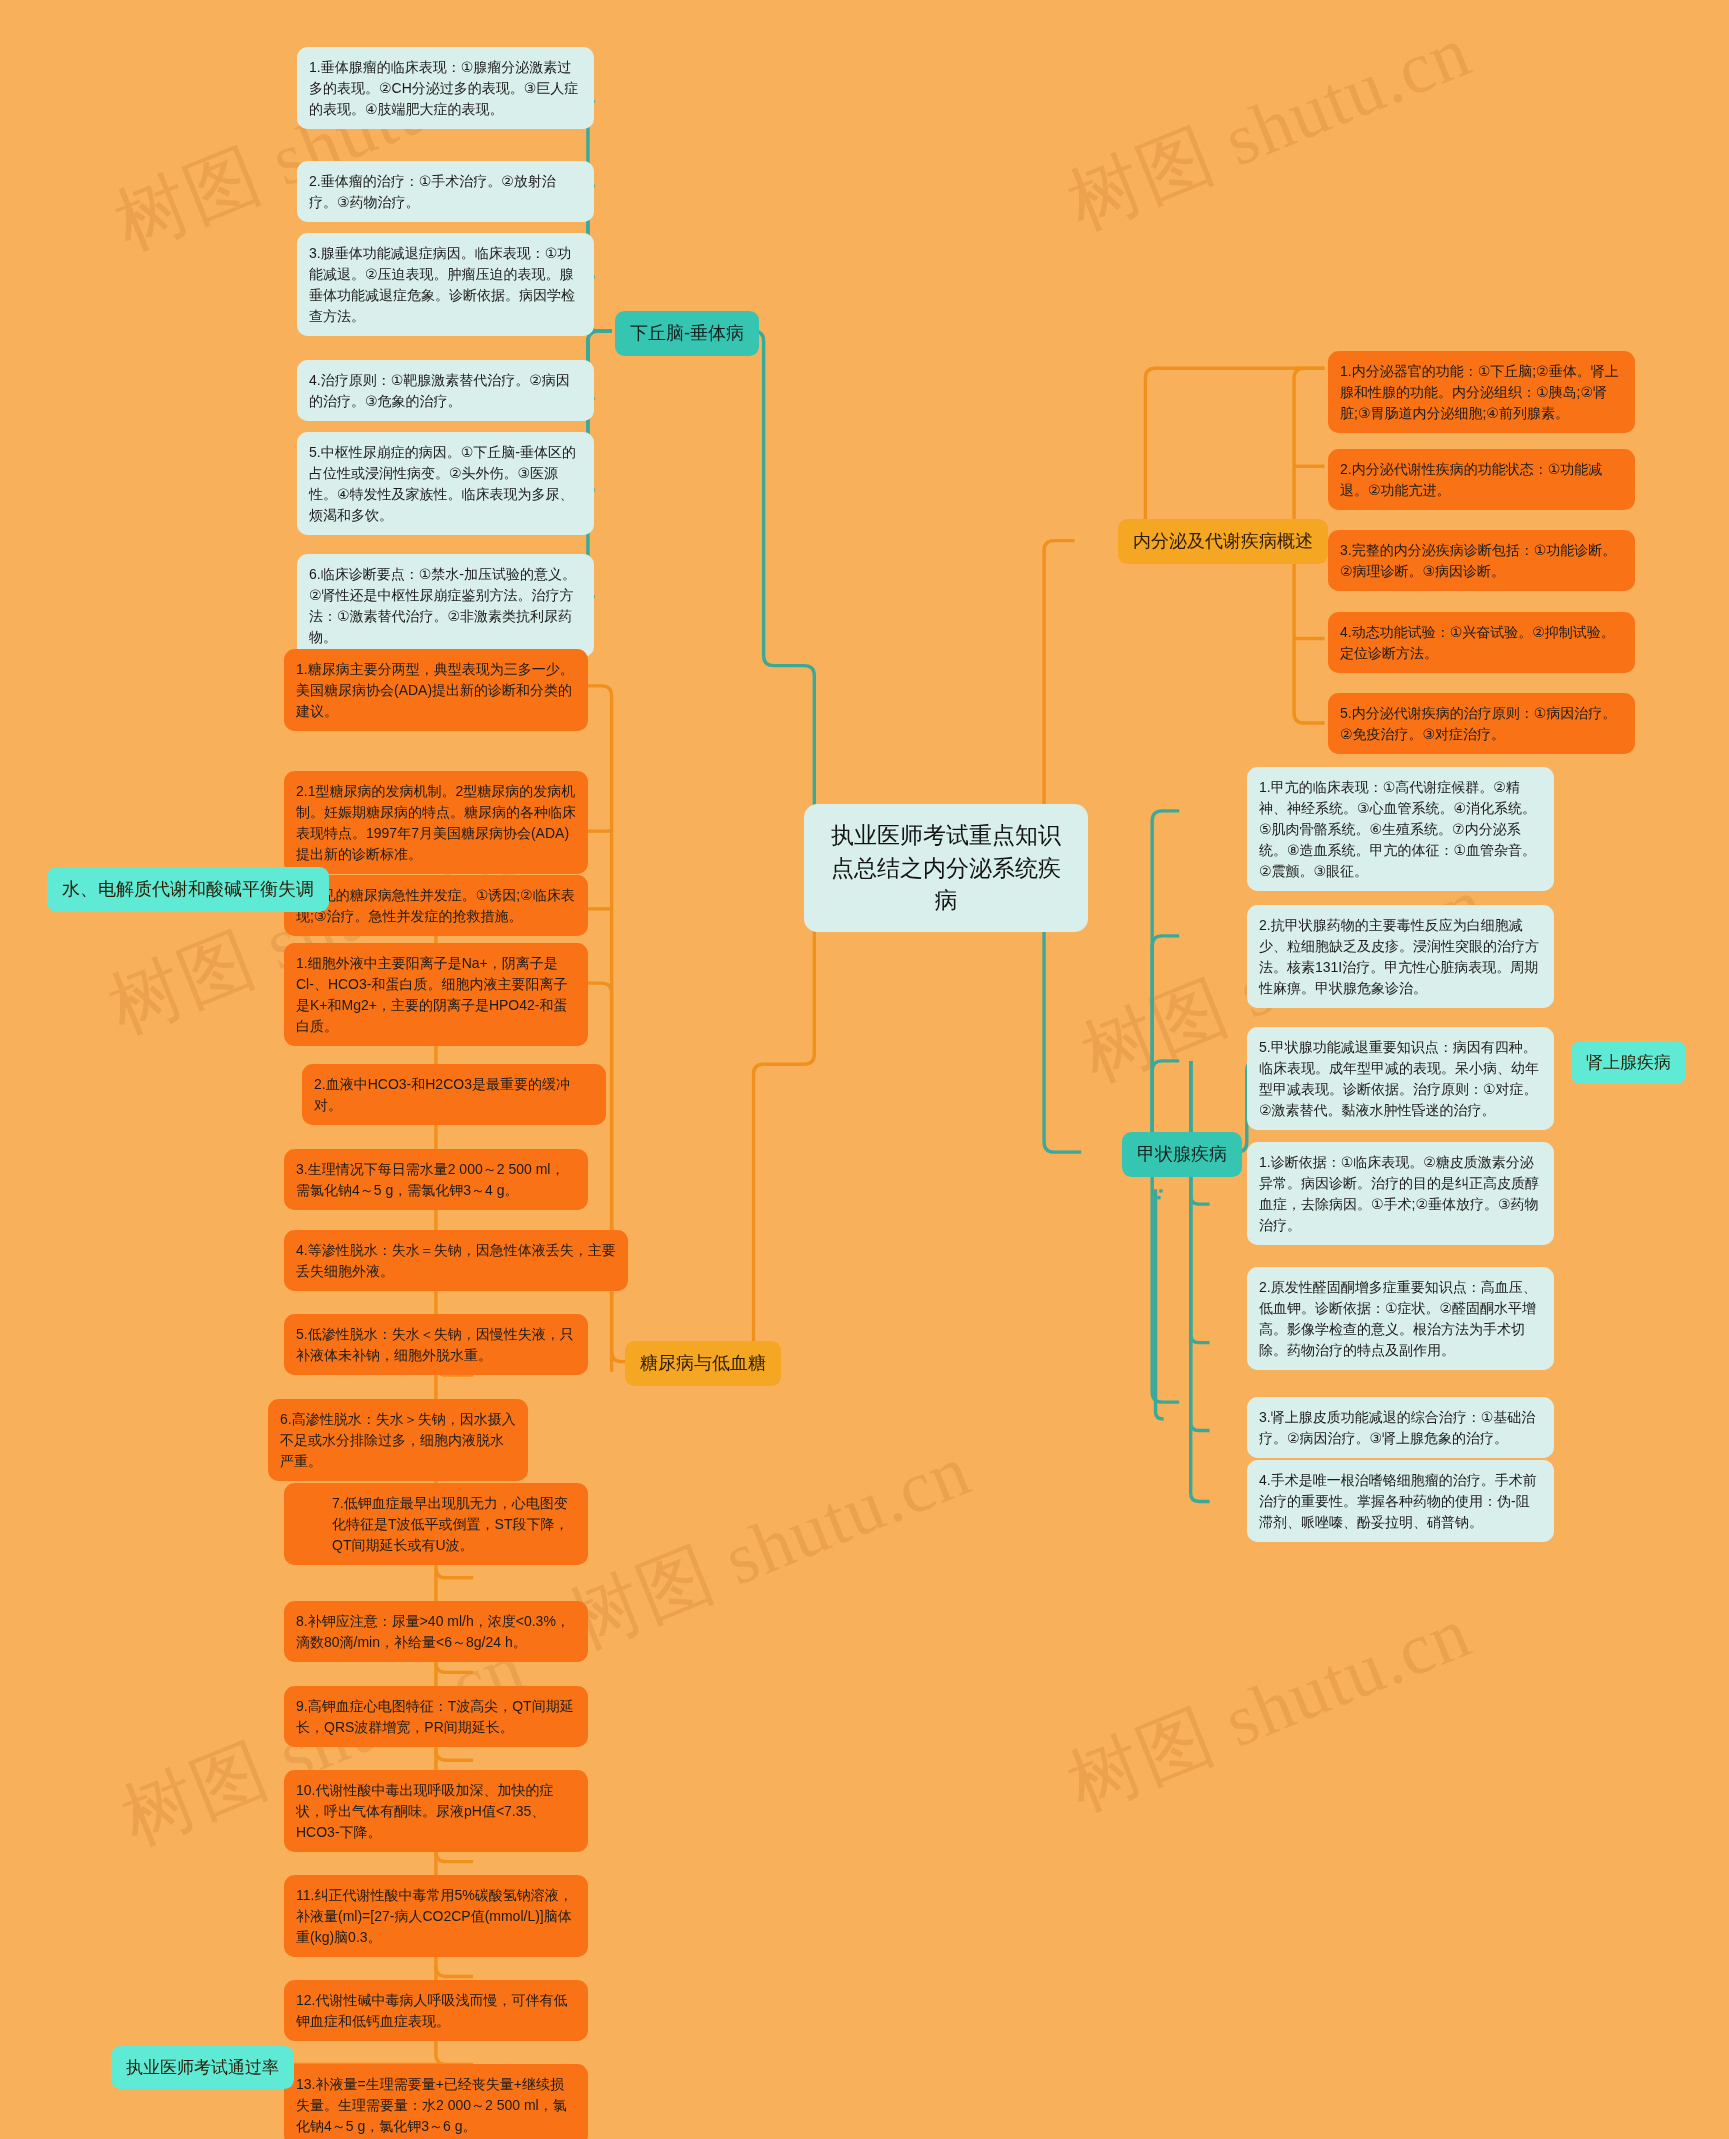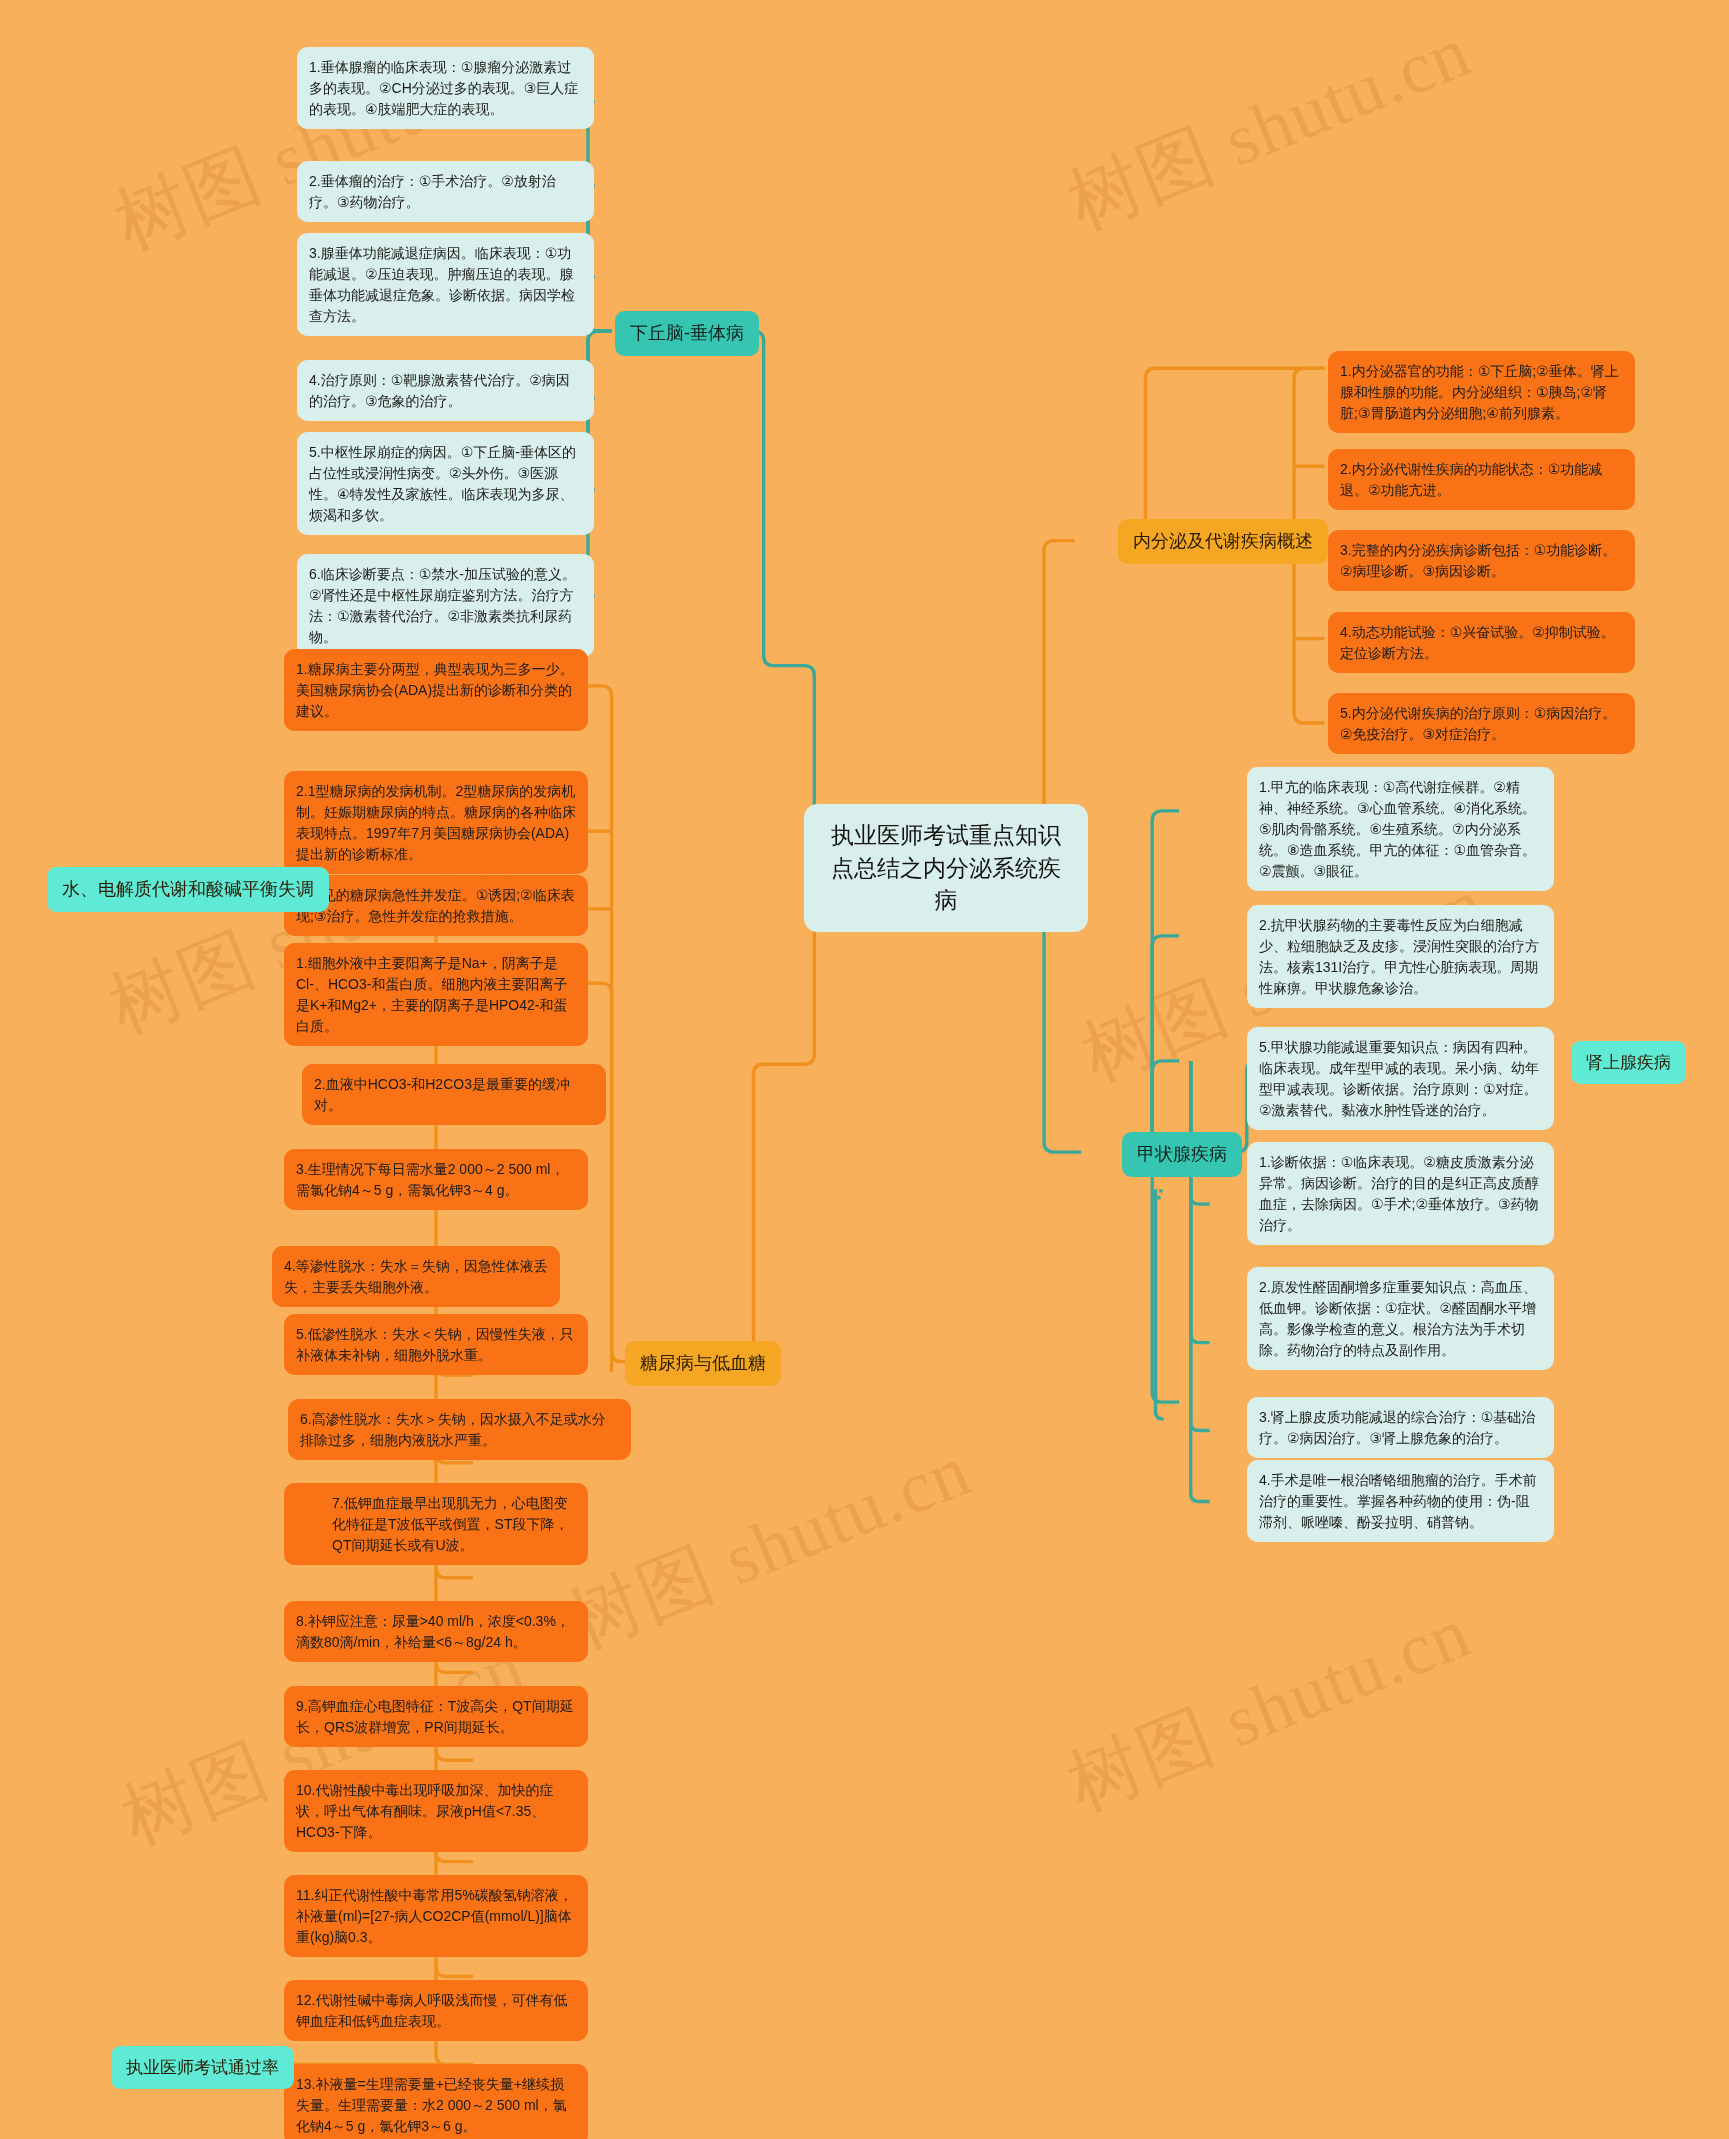--- a/index.html
+++ b/index.html
@@ -193,27 +193,27 @@
 
   <div class="node leaf-cream" style="left:284px; top:943px; width:304px;">
     <span>1.细胞外液中主要阳离子是Na+，阴离子是Cl-、HCO3-和蛋白质。细胞内液主要阳离子是K+和Mg2+，主要的阴离子是HPO42-和蛋白质。</span>
   </div>
   <div class="node leaf-cream" style="left:302px; top:1064px; width:304px;">
     <span>2.血液中HCO3-和H2CO3是最重要的缓冲对。</span>
   </div>
   <div class="node leaf-cream" style="left:284px; top:1149px; width:304px;">
     <span>3.生理情况下每日需水量2 000～2 500 ml，需氯化钠4～5 g，需氯化钾3～4 g。</span>
   </div>
-  <div class="node leaf-cream" style="left:272px; top:1230px; width:288px;margin-top:16px;">
+  <div class="node leaf-cream" style="left:284px; top:1230px; width:344px;">
     <span>4.等渗性脱水：失水＝失钠，因急性体液丢失，主要丢失细胞外液。</span>
   </div>
   <div class="node leaf-cream" style="left:284px; top:1314px; width:304px;">
     <span>5.低渗性脱水：失水＜失钠，因慢性失液，只补液体未补钠，细胞外脱水重。</span>
   </div>
-  <div class="node leaf-cream" style="left:288px; top:1399px; width:343px;">
+  <div class="node leaf-cream" style="left:268px; top:1399px; width:260px;">
     <span>6.高渗性脱水：失水＞失钠，因水摄入不足或水分排除过多，细胞内液脱水严重。</span>
   </div>
   <div class="node leaf-cream" style="left:284px; top:1483px; width:304px;padding-left:48px;">
     <span>7.低钾血症最早出现肌无力，心电图变化特征是T波低平或倒置，ST段下降，QT间期延长或有U波。</span>
   </div>
   <div class="node leaf-cream" style="left:284px; top:1601px; width:304px;">
     <span>8.补钾应注意：尿量&gt;40 ml/h，浓度&lt;0.3%，滴数80滴/min，补给量&lt;6～8g/24 h。</span>
   </div>
   <div class="node leaf-cream" style="left:284px; top:1686px; width:304px;">
     <span>9.高钾血症心电图特征：T波高尖，QT间期延长，QRS波群增宽，PR间期延长。</span>

